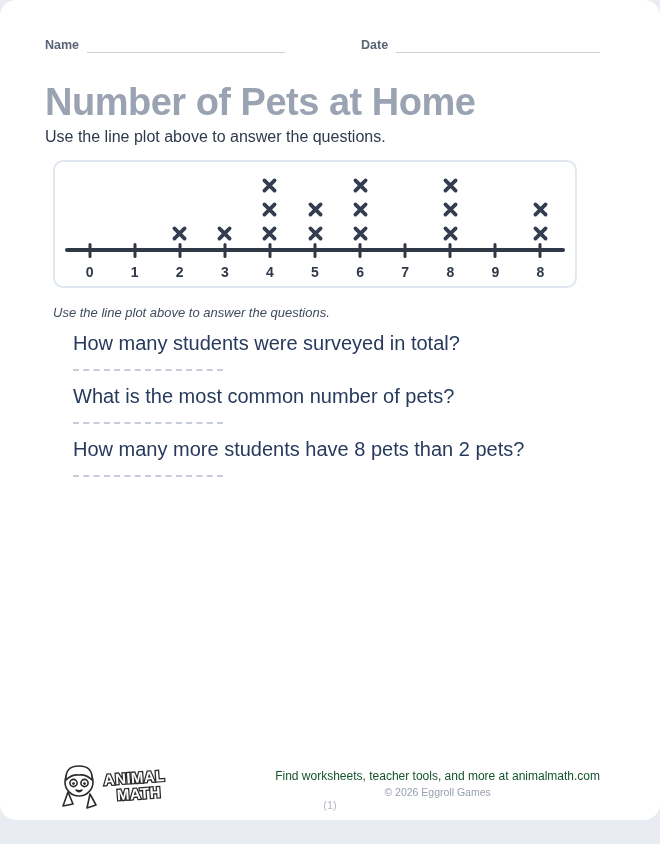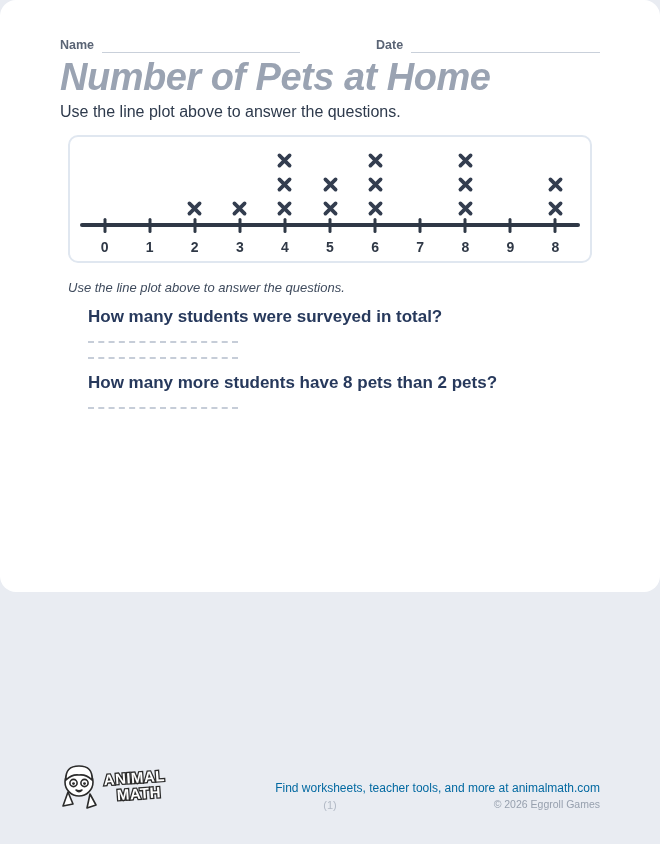--- a/index.html
+++ b/index.html
@@ -4,40 +4,39 @@
 <style>
   * { margin: 0; padding: 0; box-sizing: border-box; }
   html, body {
     width: 660px; height: 844px;
     background: #e9ecf2;
     font-family: "Liberation Sans", sans-serif;
     overflow: hidden;
   }
   .page {
     position: relative;
-    width: 660px; height: 592px;
+    width: 660px; height: 820px;
     background: #ffffff;
     border-radius: 16px;
-    padding: 38px 60px 0 60px;
+    padding: 38px 60px 0 45px;
   }
   
   .header-row { display: flex; align-items: flex-end; }
   .field-group { display: flex; align-items: flex-end; }
   .field-group.name-group { width: 240px; }
   .field-group.date-group { flex: 1; margin-left: 76px; }
   .field-label { font-size: 12.5px; font-weight: 600; color: #5a6475; padding-bottom: 1px; }
   .field-line { flex: 1; height: 13px; margin-left: 8px; border-bottom: 1.5px solid #c9d0da; }
   
   .title {
-    margin-top: 5px;
+    margin-top: 30px;
     font-size: 38px; font-weight: 800;
     letter-spacing: -0.5px;
     color: #9aa3b2;
     line-height: 1.05;
-    font-style: italic;
   }
   .subtitle { margin-top: 5px; font-size: 16px; color: #2e3a4c; }
   
   .plot-box {
     margin: 14px 0 0 8px;
     width: 524px; height: 128px;
     border: 2px solid #e0e7f0;
     border-radius: 10px;
     background: #ffffff;
   }
@@ -59,33 +58,33 @@
     width: 3px; height: 15px; background: #2f3846; border-radius: 1.5px;
   }
   .num {
     position: absolute; bottom: 6px; left: 0; right: 0;
     text-align: center; font-size: 14px; font-weight: 700; color: #2f3846;
   }
   
   .instructions { margin: 17px 0 0 8px; font-size: 13px; font-style: italic; color: #3f4b5d; }
   .questions { margin: 12px 0 0 28px; }
   .q-block { margin-bottom: 0; }
-  .q-text { font-size: 17px; font-weight: 700; color: #27395c; }
+  .q-text { font-size: 20px; font-weight: 400; color: #27395c; }
   .answer-line {
     width: 150px; height: 0;
     border-bottom: 2px dashed #c6cdd8;
     margin: 14px 0 14px 0;
   }
   
   .logo { position: absolute; left: 60px; top: 758px; }
   .logo-text { font-weight: 800; font-size: 15px; letter-spacing: 0.5px;
     paint-order: stroke; stroke: #2b2b2b; stroke-width: 2.6px; fill: #ffffff; }
   .footer-text { position: absolute; right: 60px; top: 769px; text-align: right; }
-  .footer-info { font-size: 12px; color: #0369a1; margin-top: 12px; }
-  .footer-copy { font-size: 10.5px; color: #97a0ae; margin-top: 3px; }
+  .footer-info { font-size: 12px; color: #14532d; }
+  .footer-copy { font-size: 10.5px; color: #97a0ae; margin-top: 3px; text-align: center; }
   .page-number {
     position: absolute; left: 0; right: 0; top: 799px;
     text-align: center; font-size: 11px; color: #b3bac6;
   }
 </style>
 </head>
 <body>
 
 <div class="page">
 
@@ -219,20 +218,21 @@
   </div>
 
   <p class="instructions">Use the line plot above to answer the questions.</p>
 
   <div class="questions">
     <div class="q-block">
       <div class="q-text">How many students were surveyed in total?</div>
       <div class="answer-line"></div>
     </div>
     <div class="q-block">
+      <div class="q-text">What is the most common number of pets?</div>
       <div class="answer-line"></div>
     </div>
     <div class="q-block">
       <div class="q-text">How many more students have 8 pets than 2 pets?</div>
       <div class="answer-line"></div>
     </div>
   </div>
 
   <div class="logo">
     <svg width="118" height="54" viewBox="0 0 118 54">

